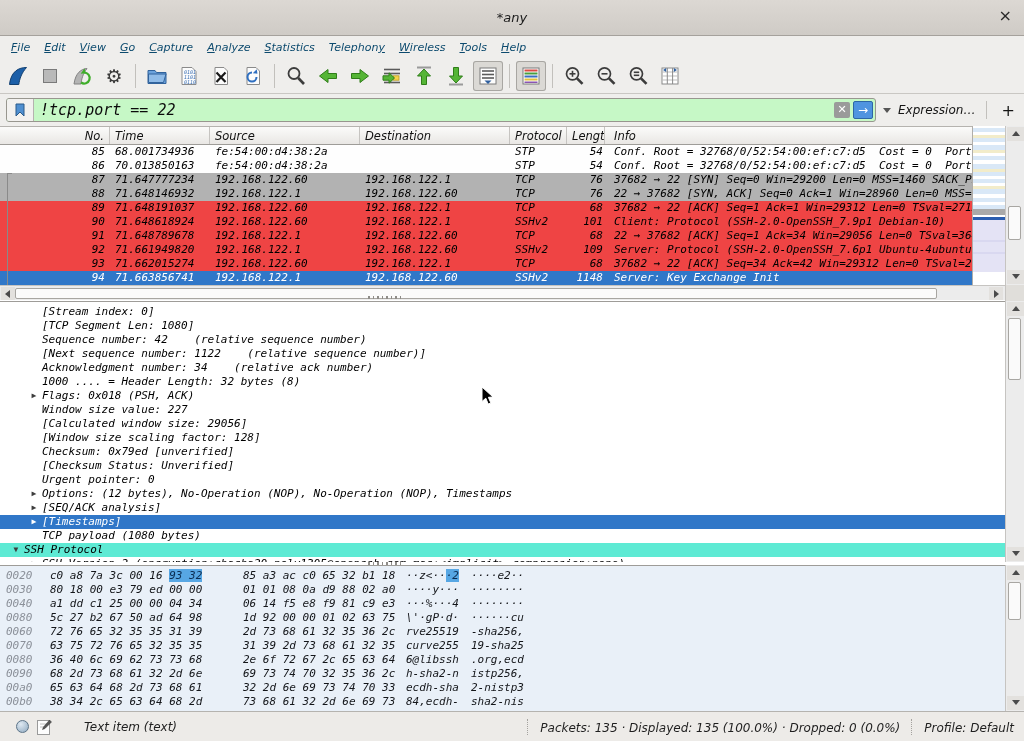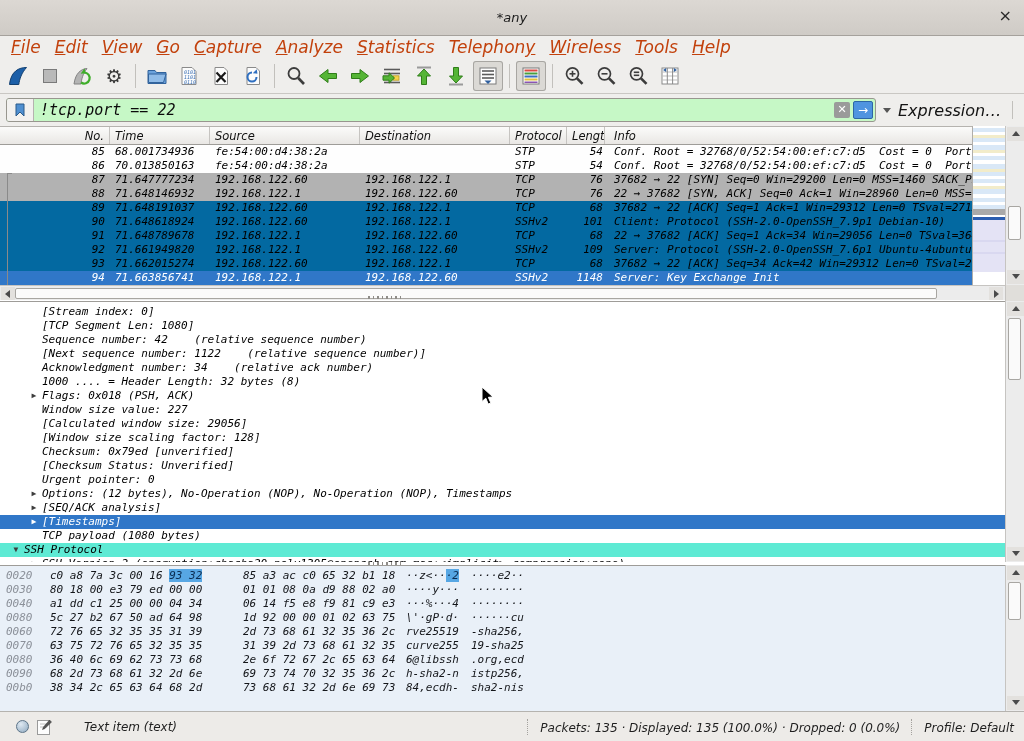--- a/index.html
+++ b/index.html
@@ -6,21 +6,21 @@
   .window{position:relative;width:1024px;height:741px;background:#ffffff;overflow:hidden;
           font-family:"DejaVu Sans",sans-serif;font-style:italic;-webkit-font-smoothing:antialiased;}
   
   .titlebar{position:absolute;top:0;left:0;width:100%;height:36px;
             background:linear-gradient(#dcd8d3,#cfcbc6);border-bottom:1px solid #a5a19c;box-sizing:border-box;}
   .title{position:absolute;top:10px;left:0;width:100%;text-align:center;font-size:13px;color:#1c1c1c;}
   .close-btn{position:absolute;top:8px;right:12px;font-size:16px;line-height:16px;color:#2a2a2a;}
   
   .menubar{position:absolute;top:36px;left:0;width:100%;height:22px;background:#efeeec;
            display:flex;align-items:center;padding-left:4px;box-sizing:border-box;}
-  .menu-item{padding:2px 7px;font-size:17px;color:#c2410c;white-space:nowrap;}
+  .menu-item{padding:2px 7px;font-size:11px;color:#0c4a6e;white-space:nowrap;}
   .menu-item u{text-decoration:underline;}
   
   .toolbar{position:absolute;top:58px;left:0;width:100%;height:36px;background:#efeeec;
            border-bottom:1px solid #c9c7c3;display:flex;align-items:center;padding-left:2px;box-sizing:border-box;}
   .tb-btn{width:30px;height:30px;display:flex;align-items:center;justify-content:center;margin:0 1px;border-radius:3px;flex:none;}
   .tb-btn.toggled{background:#dbd9d5;box-shadow:inset 0 0 0 1px #a8a6a2;}
   .tb-btn .icon{display:flex;align-items:center;justify-content:center;}
   .tb-sep{width:1px;height:24px;background:#c2c0bc;margin:0 5px;flex:none;}
   
   .filterbar{position:absolute;top:94px;left:0;width:100%;height:32px;background:#efeeec;
@@ -29,21 +29,21 @@
                 border-radius:3px;background:#c6f8c6;overflow:hidden;box-sizing:border-box;}
   .filter-bookmark{width:26px;height:100%;background:#f2f1ef;border-right:1px solid #b5b3af;
                    display:flex;align-items:center;justify-content:center;flex:none;}
   .filter-text{flex:1;font-family:"DejaVu Sans Mono",monospace;font-size:15px;padding-left:6px;color:#0a0a0a;white-space:pre;overflow:hidden;}
   .filter-clear{width:16px;height:16px;background:#9a9a9a;border-radius:2px;color:#fff;font-size:11px;line-height:16px;
                 text-align:center;margin-right:3px;flex:none;}
   .filter-apply{width:20px;height:18px;background:#4f94e0;border:1px solid #2d66a5;border-radius:2px;color:#fff;
                 font-size:12px;line-height:16px;text-align:center;margin-right:2px;flex:none;box-sizing:border-box;}
   .filter-caret{width:0;height:0;border-left:4px solid transparent;border-right:4px solid transparent;
                 border-top:5px solid #555;margin:0 7px;flex:none;}
-  .filter-expression{font-size:16px;color:#141414;white-space:nowrap;}
+  .filter-expression{font-size:12px;color:#141414;white-space:nowrap;}
   .filter-sep{width:1px;height:18px;background:#c2c0bc;margin:0 11px;flex:none;}
   .filter-add{font-size:16px;color:#141414;width:20px;text-align:center;}
   
   .pl-header{position:absolute;top:126px;left:0;width:972px;height:19px;display:flex;box-sizing:border-box;
              background:linear-gradient(#fbfbfa,#e9e7e4);border-top:1px solid #b5b3af;border-bottom:1px solid #9e9c98;}
   .pl-hcell{font-size:11.5px;color:#111;padding:2px 0 0 5px;border-right:1px solid #c6c4c1;
             box-sizing:border-box;overflow:hidden;white-space:nowrap;flex:none;}
   .pl-hcell.c-info{flex:1;border-right:none;}
   .pl-body{position:absolute;top:145px;left:0;width:972px;height:140px;background:#fff;overflow:hidden;}
   .pl-row{height:14px;display:flex;font-family:"DejaVu Sans Mono",monospace;font-size:11px;line-height:14px;
@@ -51,21 +51,21 @@
   .cell{flex:none;overflow:hidden;box-sizing:border-box;}
   .c-no{width:63px;text-align:right;padding-right:5px;margin-left:47px;}
   .c-time{width:100px;padding-left:5px;}
   .c-src{width:150px;padding-left:5px;}
   .c-dst{width:150px;padding-left:5px;}
   .c-proto{width:57px;padding-left:5px;}
   .c-len{width:38px;text-align:right;padding-right:2px;}
   .c-info{flex:1;padding-left:9px;}
   .style-stp{background:#fefefe;}
   .style-gray{background:#b2b2b2;}
-  .style-tcp{background:#0369a1;}
+  .style-tcp{background:#ef4444;}
   .style-sel{background:#3077c8;color:#ffffff;}
   .stream-bracket{position:absolute;left:7px;top:28px;height:112px;width:4px;
                   border-left:1px solid #8a8a8a;border-top:1px solid #8a8a8a;pointer-events:none;}
   
   .minimap{position:absolute;left:972px;top:126px;width:33px;height:159px;background:#fff;
            border-left:1px solid #b0aeaa;box-sizing:border-box;overflow:hidden;}
   .stripe{width:100%;}
   
   .vscroll{position:absolute;width:19px;background:#ececec;border-left:1px solid #c6c4c1;box-sizing:border-box;}
   .sb-btn{position:absolute;left:1px;width:17px;height:14px;background:#e3e1de;}
@@ -452,20 +452,21 @@
 
   <div class="hexpane">
       <div class="hex-row"><span class="hx-off">0020</span><span class="hx-g1"><span>c0 a8 7a 3c 00 16 </span><span class="hl">93 32</span></span><span class="hx-g2"><span>85 a3 ac c0 65 32 b1 18</span></span><span class="hx-a1"><span>··z&lt;··</span><span class="hl">·2</span></span><span class="hx-a2"><span>····e2··</span></span></div>
       <div class="hex-row"><span class="hx-off">0030</span><span class="hx-g1"><span>80 18 00 e3 79 ed 00 00</span></span><span class="hx-g2"><span>01 01 08 0a d9 88 02 a0</span></span><span class="hx-a1"><span>····y···</span></span><span class="hx-a2"><span>········</span></span></div>
       <div class="hex-row"><span class="hx-off">0040</span><span class="hx-g1"><span>a1 dd c1 25 00 00 04 34</span></span><span class="hx-g2"><span>06 14 f5 e8 f9 81 c9 e3</span></span><span class="hx-a1"><span>···%···4</span></span><span class="hx-a2"><span>········</span></span></div>
       <div class="hex-row"><span class="hx-off">0080</span><span class="hx-g1"><span>5c 27 b2 67 50 ad 64 98</span></span><span class="hx-g2"><span>1d 92 00 00 01 02 63 75</span></span><span class="hx-a1"><span>\'·gP·d·</span></span><span class="hx-a2"><span>······cu</span></span></div>
       <div class="hex-row"><span class="hx-off">0060</span><span class="hx-g1"><span>72 76 65 32 35 35 31 39</span></span><span class="hx-g2"><span>2d 73 68 61 32 35 36 2c</span></span><span class="hx-a1"><span>rve25519</span></span><span class="hx-a2"><span>-sha256,</span></span></div>
       <div class="hex-row"><span class="hx-off">0070</span><span class="hx-g1"><span>63 75 72 76 65 32 35 35</span></span><span class="hx-g2"><span>31 39 2d 73 68 61 32 35</span></span><span class="hx-a1"><span>curve255</span></span><span class="hx-a2"><span>19-sha25</span></span></div>
       <div class="hex-row"><span class="hx-off">0080</span><span class="hx-g1"><span>36 40 6c 69 62 73 73 68</span></span><span class="hx-g2"><span>2e 6f 72 67 2c 65 63 64</span></span><span class="hx-a1"><span>6@libssh</span></span><span class="hx-a2"><span>.org,ecd</span></span></div>
       <div class="hex-row"><span class="hx-off">0090</span><span class="hx-g1"><span>68 2d 73 68 61 32 2d 6e</span></span><span class="hx-g2"><span>69 73 74 70 32 35 36 2c</span></span><span class="hx-a1"><span>h-sha2-n</span></span><span class="hx-a2"><span>istp256,</span></span></div>
+      <div class="hex-row"><span class="hx-off">00a0</span><span class="hx-g1"><span>65 63 64 68 2d 73 68 61</span></span><span class="hx-g2"><span>32 2d 6e 69 73 74 70 33</span></span><span class="hx-a1"><span>ecdh-sha</span></span><span class="hx-a2"><span>2-nistp3</span></span></div>
       <div class="hex-row"><span class="hx-off">00b0</span><span class="hx-g1"><span>38 34 2c 65 63 64 68 2d</span></span><span class="hx-g2"><span>73 68 61 32 2d 6e 69 73</span></span><span class="hx-a1"><span>84,ecdh-</span></span><span class="hx-a2"><span>sha2-nis</span></span></div>
     </div>
   <div class="vscroll" style="left:1005px;top:565px;height:146px;">
     <div class="sb-btn up" style="top:1px;"></div>
     <div class="sb-thumb" style="top:17px;height:38px;"></div>
     <div class="sb-btn down" style="top:131px;"></div>
   </div>
 
   <div class="statusbar">
     <span class="expert-dot"></span>

